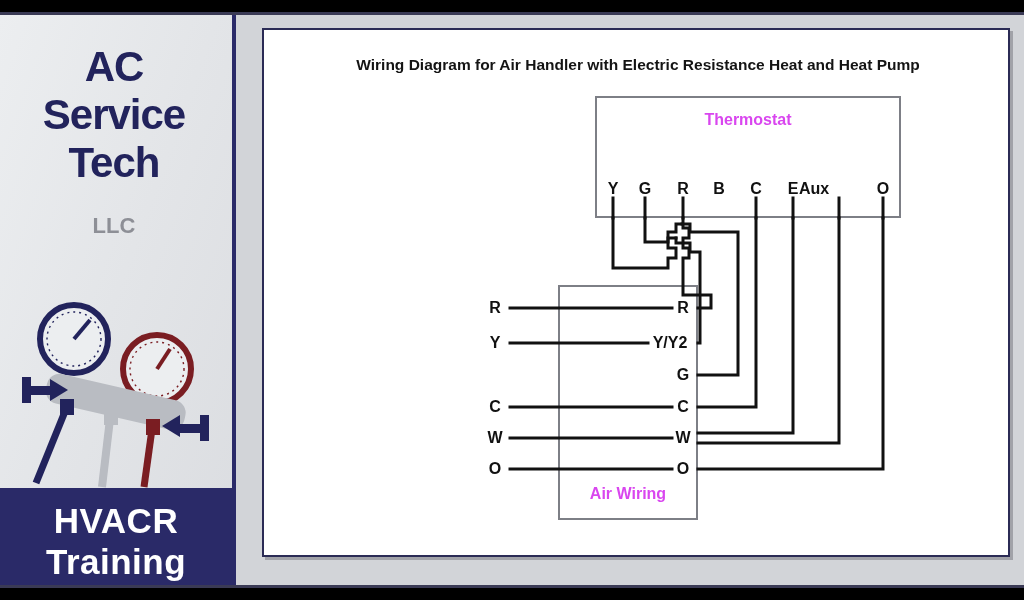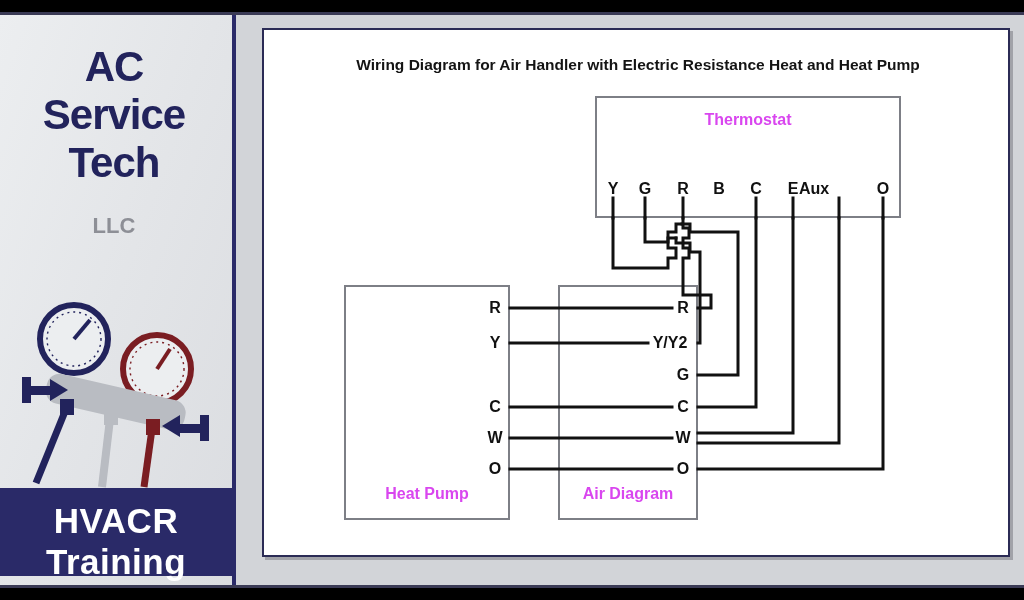--- a/index.html
+++ b/index.html
@@ -12,21 +12,21 @@
   .bar-bottom-line{position:absolute;left:0;top:585px;width:1024px;height:3px;background:#3a3a55;}
   .bar-bottom{position:absolute;left:0;top:588px;width:1024px;height:12px;background:#000;}
 
   
   .brand{position:absolute;left:0;top:15px;width:232px;height:570px;
          background:linear-gradient(110deg,#eceef0 0%,#e3e5e8 45%,#d9dbdf 100%);padding-left:44px;}
   .brand-title{position:absolute;left:0;top:28px;width:228px;text-align:center;
                color:#22235c;font-weight:bold;font-size:42px;line-height:48px;letter-spacing:-1px;}
   .brand-llc{position:absolute;left:0;top:198px;width:228px;text-align:center;
              color:#8d8f96;font-weight:bold;font-size:22px;}
-  .brand-footer{position:absolute;left:0;top:473px;width:232px;height:88px;background:#2a2a68;}
+  .brand-footer{position:absolute;left:0;top:473px;width:232px;height:112px;background:#2a2a68;}
   .brand-footer span{display:block;text-align:center;color:#fff;font-weight:bold;
                      font-size:35px;line-height:41px;padding-top:12px;letter-spacing:.5px;}
   .brand-art{position:absolute;left:10px;top:272px;width:212px;height:205px;}
   .rail-edge{position:absolute;left:232px;top:15px;width:4px;height:570px;background:#2a2a68;}
 
   
   .page{position:absolute;left:236px;top:15px;width:788px;height:570px;background:#d2d4d8;}
   .canvas{position:absolute;left:262px;top:28px;width:748px;height:529px;background:#fff;
           border:2px solid #2b2b55;box-sizing:border-box;box-shadow:3px 3px 0 rgba(120,120,130,.55);}
   .title{position:absolute;left:16px;top:26px;width:716px;text-align:center;
@@ -101,26 +101,23 @@
   <div class="page"></div>
 
   <div class="canvas">
     <div class="title">Wiring Diagram for Air Handler with Electric Resistance Heat and Heat Pump</div>
   </div>
 
   <div class="box" style="left:595px;top:96px;width:306px;height:122px;">
     <div class="box-label" style="top:13px;">Thermostat</div>
   </div>
 
-  <div class="box" style="left:344px;top:285px;width:166px;height:235px;">
-    <div class="box-label" style="top:198px;">Heat Pump</div>
-  </div>
 
   <div class="box" style="left:558px;top:285px;width:140px;height:235px;">
-    <div class="box-label" style="top:198px;">Air Diagram</div>
+    <div class="box-label" style="top:198px;">Air Wiring</div>
   </div>
 
   <div class="term" style="left:613px;top:189px;">Y</div>
   <div class="term" style="left:645px;top:189px;">G</div>
   <div class="term" style="left:683px;top:189px;">R</div>
   <div class="term" style="left:719px;top:189px;">B</div>
   <div class="term" style="left:756px;top:189px;">C</div>
   <div class="term" style="left:793px;top:189px;">E</div>
   <div class="term" style="left:814px;top:189px;">Aux</div>
   <div class="term" style="left:883px;top:189px;">O</div>

